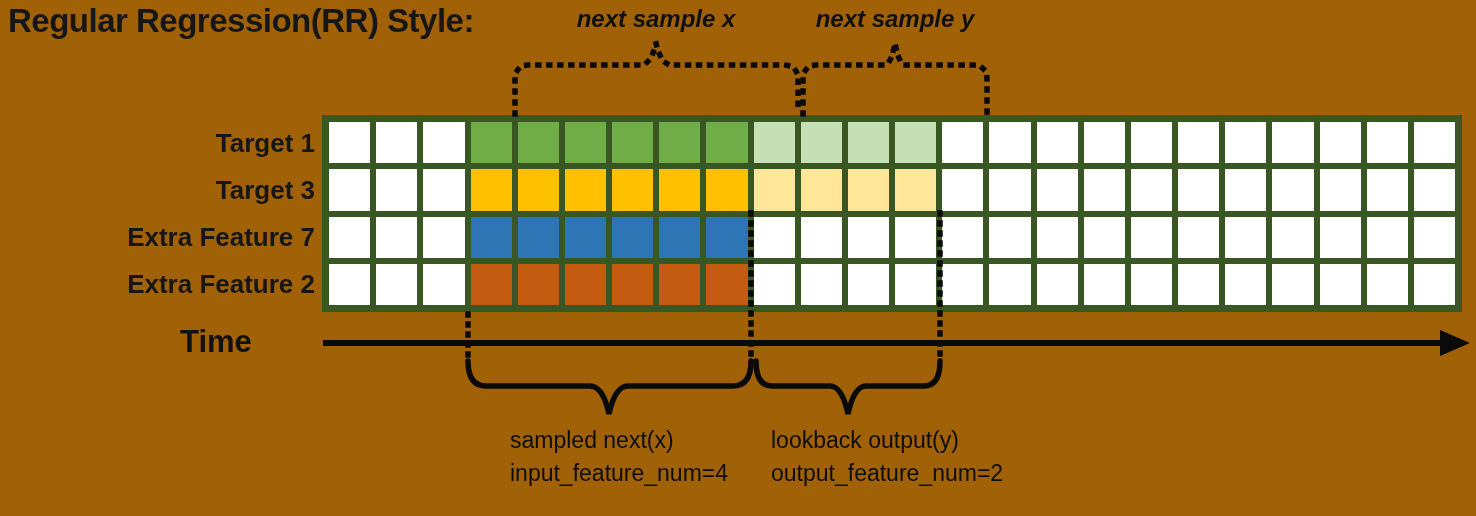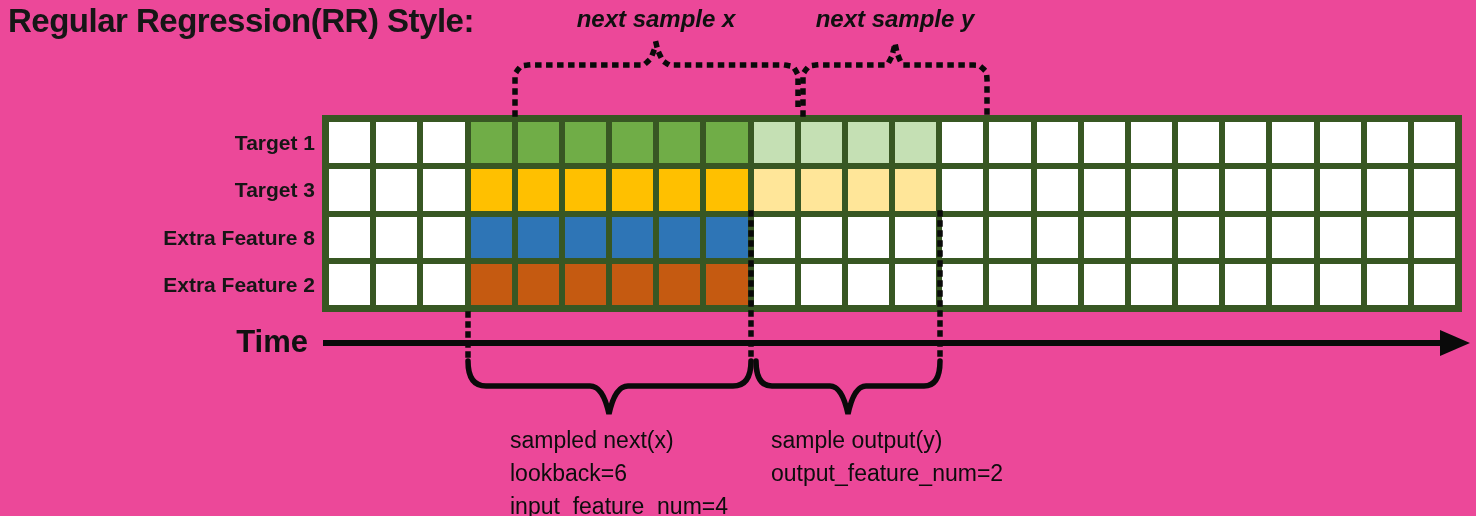--- a/index.html
+++ b/index.html
@@ -1,40 +1,40 @@
 <!DOCTYPE html>
 <html><head>
 <meta charset="utf-8">
 <style>
   html,body{margin:0;padding:0;background:#ffffff;}
   #canvas{
-    position:relative;width:1476px;height:516px;background:#ec4899;overflow:hidden;
+    position:relative;width:1476px;height:516px;background:#a16207;overflow:hidden;
     font-family:"Liberation Sans",sans-serif;color:#111111;
   }
   .abs{position:absolute;}
   #title{
     left:8px;top:2px;font-size:33px;font-weight:700;letter-spacing:-0.5px;color:#161616;
   }
   .next-label{
     top:5px;width:300px;text-align:center;font-size:24px;font-style:italic;font-weight:600;color:#101010;
   }
   #next-x-label{left:506px;}
   #next-y-label{left:745px;}
   #sample-grid{
     left:322px;top:115px;width:1140px;height:197px;box-sizing:border-box;
     display:grid;grid-template-columns:repeat(24,1fr);grid-template-rows:repeat(4,1fr);
     gap:6px;padding:7px;
   }
   .cell{width:100%;height:100%;}
   .row-label{
     left:40px;width:275px;height:42px;display:flex;align-items:center;justify-content:flex-end;
-    font-size:21px;font-weight:700;color:#161616;white-space:nowrap;
+    font-size:26px;font-weight:700;color:#161616;white-space:nowrap;
   }
   #time-label{
-    left:180px;top:324px;width:128px;text-align:right;font-size:31px;font-weight:700;color:#111;
+    left:180px;top:324px;width:128px;font-size:31px;font-weight:700;color:#111;
   }
   .note-block{
     top:424px;font-size:23px;font-weight:500;line-height:33px;color:#0d0d0d;white-space:nowrap;
   }
   #sampled-input-annotation{left:510px;}
   #sampled-output-annotation{left:771px;}
   #overlay{left:0;top:0;width:1476px;height:516px;pointer-events:none;}
 </style>
 </head>
 <body>
@@ -140,21 +140,21 @@
       <div class="cell" style="background: rgb(255, 255, 255);"></div>
       <div class="cell" style="background: rgb(255, 255, 255);"></div>
       <div class="cell" style="background: rgb(255, 255, 255);"></div>
       <div class="cell" style="background: rgb(255, 255, 255);"></div>
       <div class="cell" style="background: rgb(255, 255, 255);"></div>
       <div class="cell" style="background: rgb(255, 255, 255);"></div>
     </div>
 
   <div class="abs row-label" style="top:122px;">Target 1</div>
   <div class="abs row-label" style="top:169px;">Target 3</div>
-  <div class="abs row-label" style="top:216.5px;">Extra Feature 8</div>
+  <div class="abs row-label" style="top:216.5px;">Extra Feature 7</div>
   <div class="abs row-label" style="top:263.5px;">Extra Feature 2</div>
 
   <div id="time-label" class="abs">Time</div>
 
   <svg id="overlay" class="abs" width="1476" height="516" viewBox="0 0 1476 516" xmlns="http://www.w3.org/2000/svg">
 
     <path d="M 515 114 L 515 80 Q 515 65 530 65 L 640 65 Q 651 65 656 43 Q 661 65 672 65 L 783 65 Q 798 65 798 80 L 798 114" fill="none" stroke="#0a0a0a" stroke-width="5.5" stroke-dasharray="1 10" stroke-linecap="square"></path>
 
     <path d="M 803 114 L 803 80 Q 803 65 818 65 L 884 65 Q 891 65 895 43 Q 899 65 906 65 L 972 65 Q 987 65 987 80 L 987 114" fill="none" stroke="#0a0a0a" stroke-width="5.5" stroke-dasharray="1 10" stroke-linecap="square"></path>
 
@@ -165,22 +165,21 @@
     <line x1="323" y1="343" x2="1442" y2="343" stroke="#0a0a0a" stroke-width="6"></line>
     <polygon points="1440,330 1440,356 1470,343" fill="#0a0a0a"></polygon>
 
     <path d="M 468 361 Q 468 386 486 386 L 590 386 Q 603 386 609 414 Q 615 386 628 386 L 733 386 Q 751 386 751 361" fill="none" stroke="#0a0a0a" stroke-width="5.5" stroke-linecap="round"></path>
 
     <path d="M 756 361 Q 756 386 772 386 L 830 386 Q 842 386 848 414 Q 854 386 866 386 L 924 386 Q 940 386 940 361" fill="none" stroke="#0a0a0a" stroke-width="5.5" stroke-linecap="round"></path>
   </svg>
 
   <div id="sampled-input-annotation" class="abs note-block">
     <div>sampled next(x)</div>
-    <div>lookback=6</div>
     <div>input_feature_num=4</div>
   </div>
 
   <div id="sampled-output-annotation" class="abs note-block">
-    <div>sample output(y)</div>
+    <div>lookback output(y)</div>
     <div>output_feature_num=2</div>
   </div>
 
 </div>
 
 </body></html>

